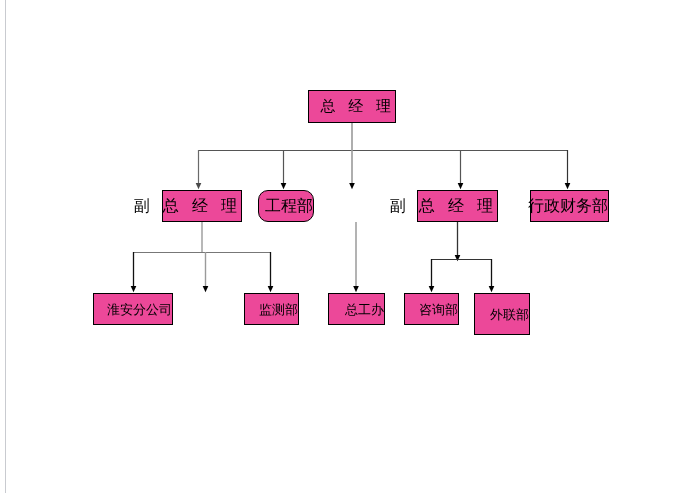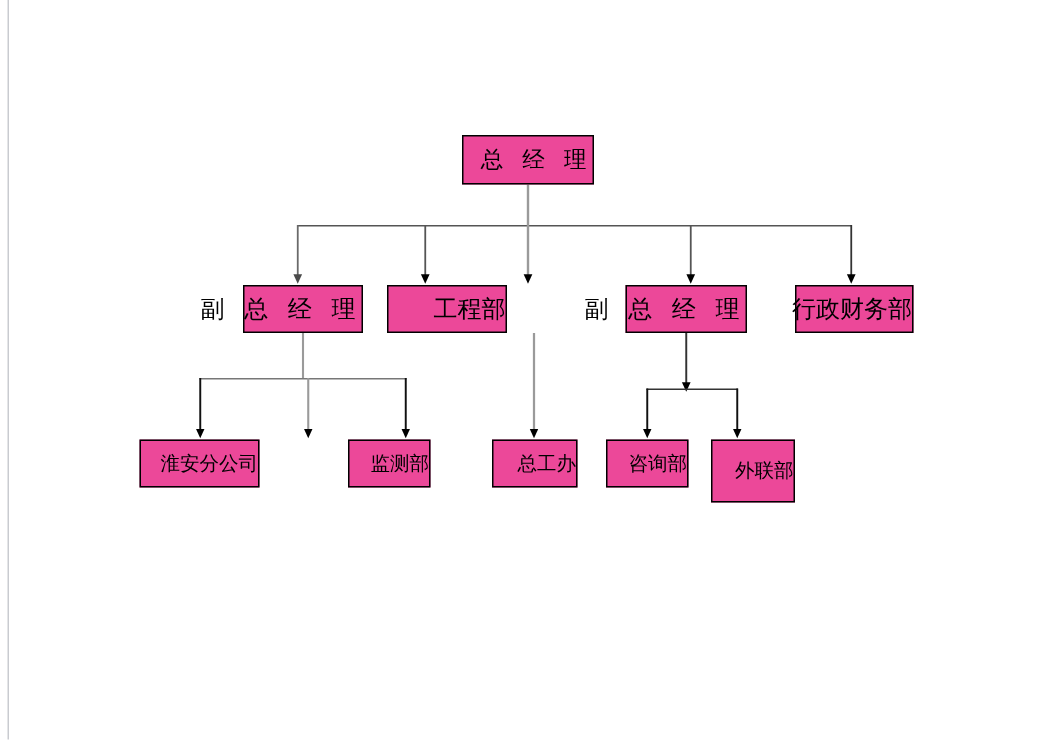--- a/index.html
+++ b/index.html
@@ -123,39 +123,39 @@
   </svg>
 
   <div class="node lvl0 spaced" style="left:308px; top:90px; width:88px; height:33px;">
     <span class="node-label">总 经 理</span>
   </div>
 
   <div class="node lvl1 spaced" style="left:162px; top:190px; width:80px; height:32px;">
     <span class="node-label">副 总 经 理</span>
   </div>
 
-  <div class="node lvl1" style="left:258px; top:190px; width:80px; height:32px;">
+  <div class="node lvl1" style="left:258px; top:190px; width:56px; height:32px;border-radius:10px;">
     <span class="node-label">工程部</span>
   </div>
 
 
   <div class="node lvl1 spaced" style="left:417px; top:190px; width:81px; height:32px;">
     <span class="node-label">副 总 经 理</span>
   </div>
 
   <div class="node lvl2" style="left:93px; top:293px; width:80px; height:32px;">
     <span class="node-label">淮安分公司</span>
   </div>
 
   <div class="node lvl1" style="left:530px; top:190px; width:79px; height:32px;">
     <span class="node-label">行政财务部</span>
   </div>
 
 
-  <div class="node lvl2" style="left:232px; top:293px; width:55px; height:32px;">
+  <div class="node lvl2" style="left:244px; top:293px; width:55px; height:32px;">
     <span class="node-label">监测部</span>
   </div>
 
   <div class="node lvl2" style="left:404px; top:293px; width:55px; height:32px;">
     <span class="node-label">咨询部</span>
   </div>
 
   <div class="node lvl2" style="left:328px; top:293px; width:57px; height:32px;">
     <span class="node-label">总工办</span>
   </div>

